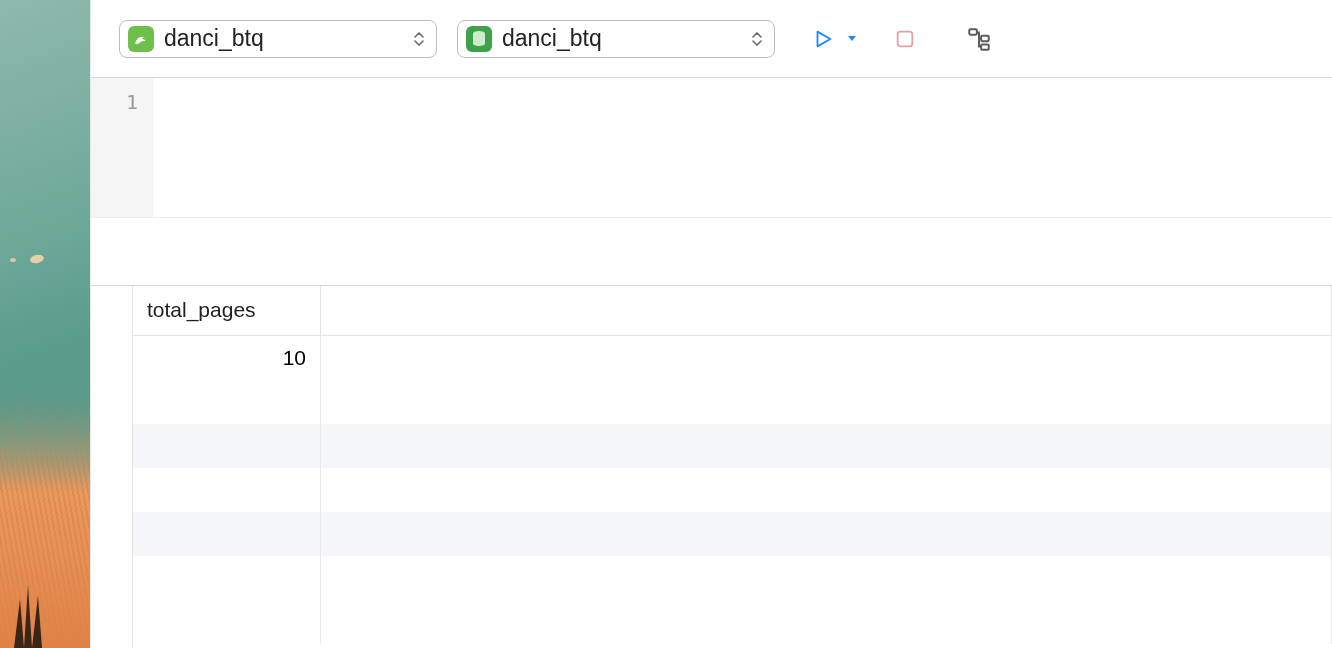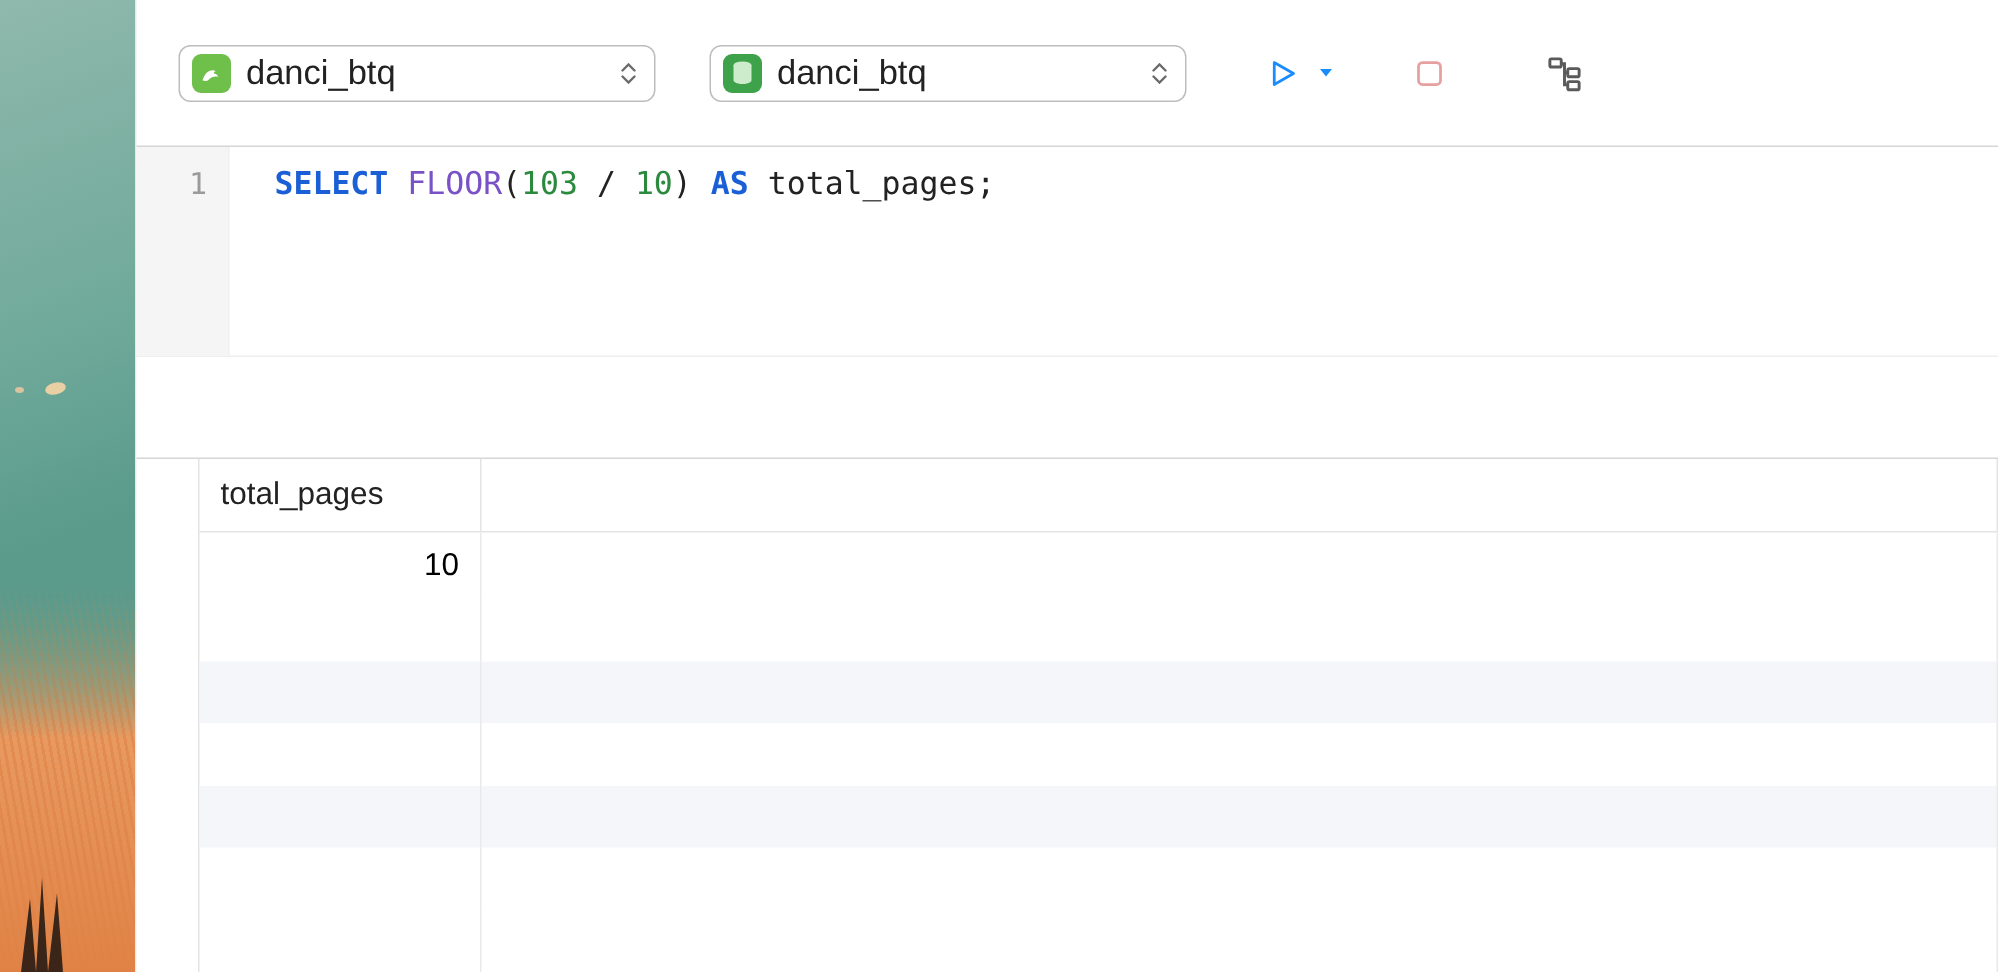--- a/index.html
+++ b/index.html
@@ -52,26 +52,26 @@
     clip-path: polygon(10% 100%, 25% 30%, 35% 100%, 45% 10%, 55% 100%, 70% 25%, 80% 100%);
     opacity:0.85;
   }
   .app {
     flex:1;
     display:flex;
     flex-direction:column;
     border-left:1px solid #e8e8e8;
   }
   .toolbar {
-    height:98px;
+    height:78px;
     border-bottom:1px solid #d6d6d6;
     display:flex;
     align-items:center;
     padding-left:28px;
-    gap:36px;
+    gap:20px;
   }
   .dropdown {
     display:flex;
     align-items:center;
     height:38px;
     border:1px solid #bdbdbd;
     border-radius:8px;
     background:#fff;
     padding:0 10px 0 8px;
     gap:10px;
@@ -244,21 +244,20 @@
         <path d="M10 6 H12 V19 H14 M12 11.5 H14" fill="none" stroke="#5a5a5a" stroke-width="1.8"></path>
       </svg>
     </div>
 
   </div>
 
   <div class="editor-area">
     <div class="gutter">
       <div>1</div>
     </div>
-    <div class="code"><span class="kw">SELECT</span> <span class="fn">FLOOR</span><span>(</span><span class="num">103</span><span> / </span><span class="num">10</span><span>)</span> <span class="kw">AS</span> <span>total_pages</span><span>;</span></div>
   </div>
 
   <div class="spacer-bar"></div>
 
   <div class="results">
     <div class="rownum-col"></div>
     <div class="grid">
       <div class="grid-header">
         <div class="cell col-0">total_pages</div>
         <div class="cell rest"></div>

